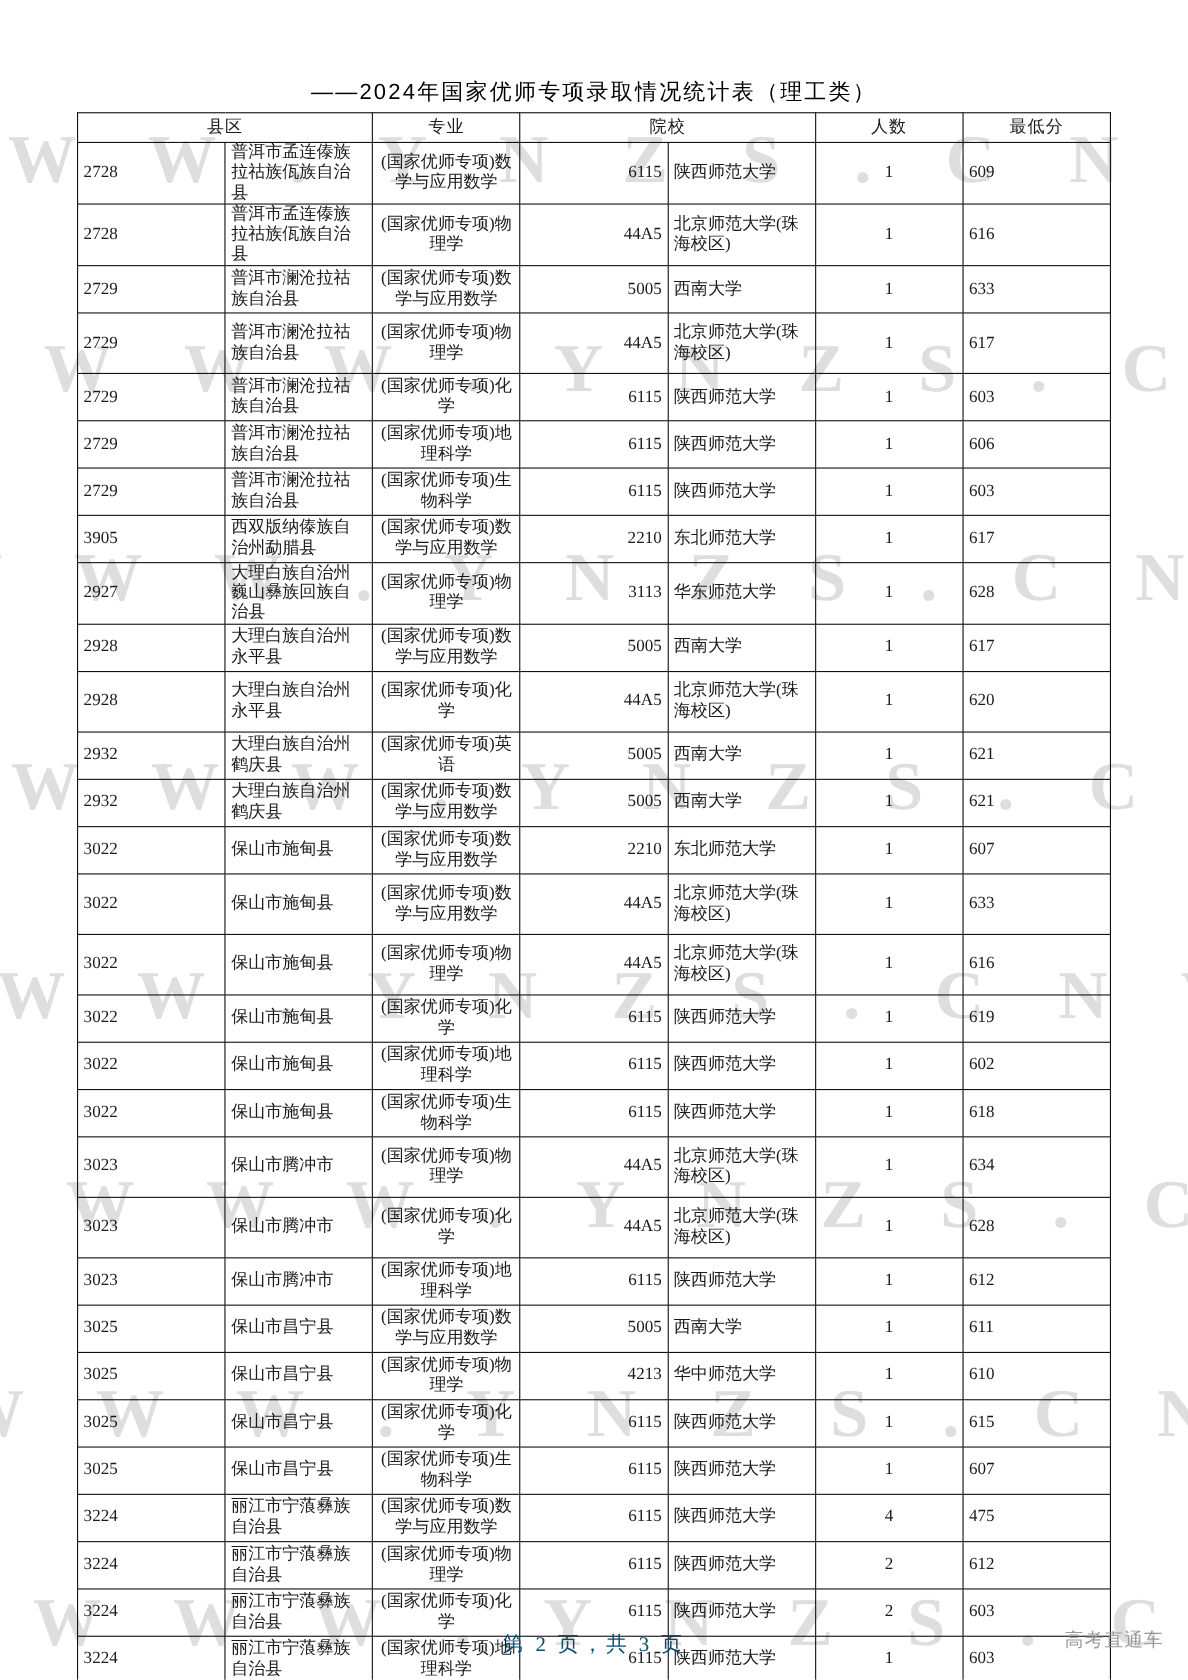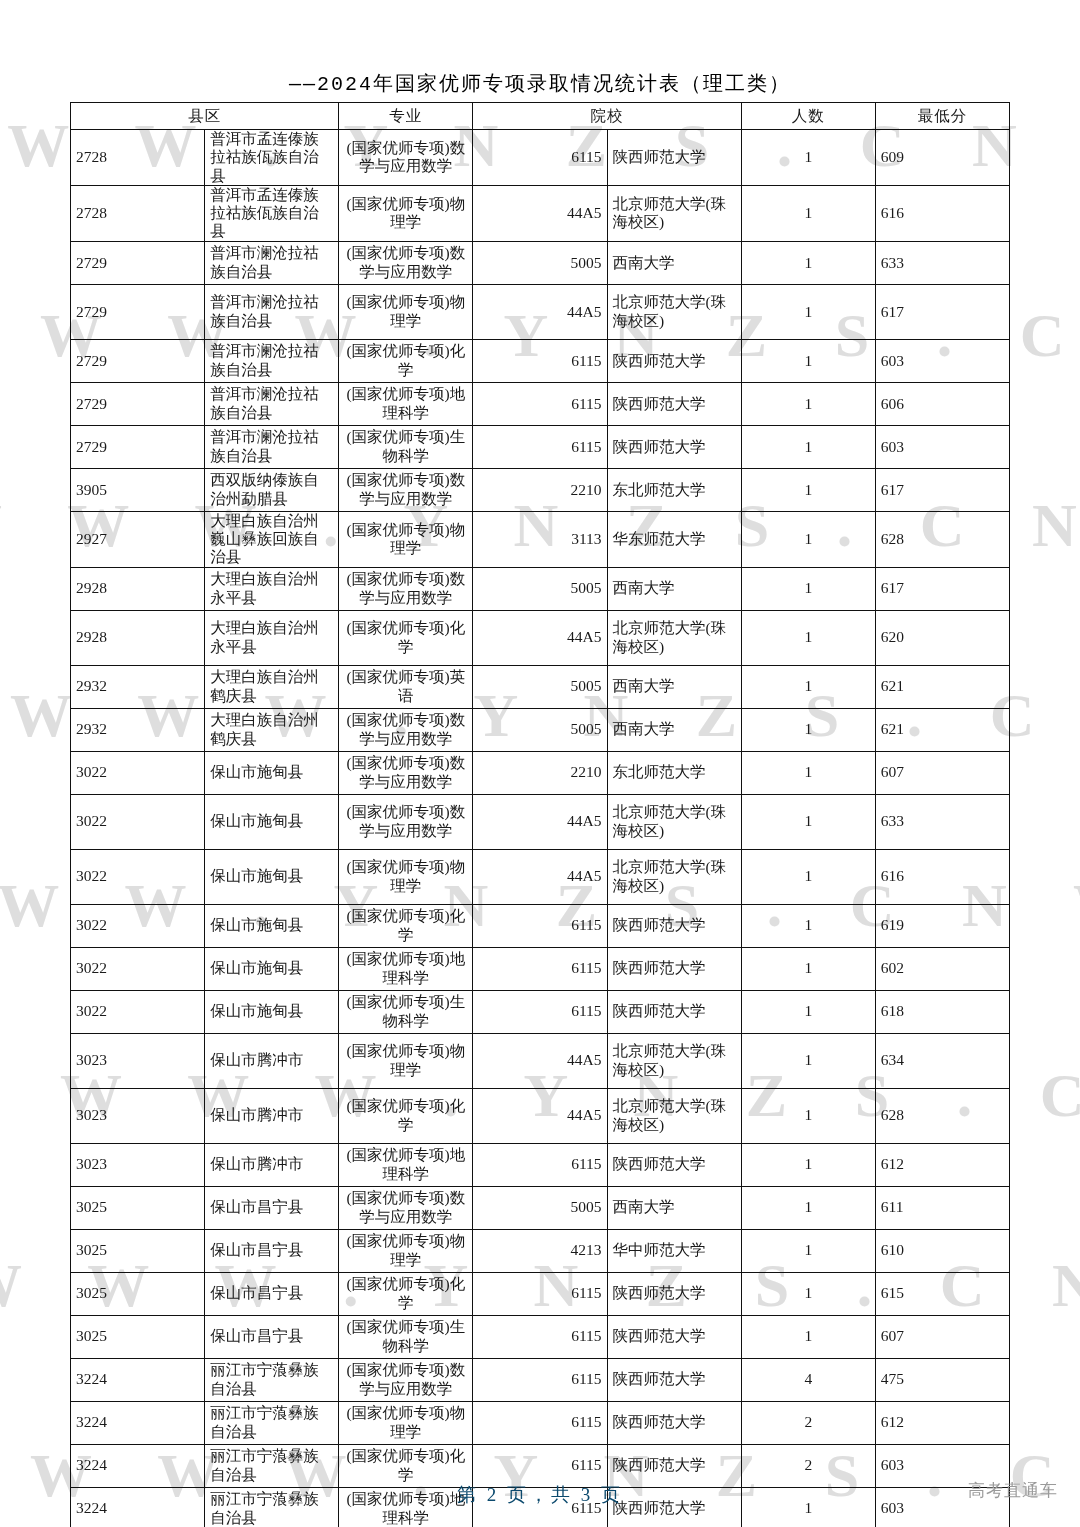--- a/index.html
+++ b/index.html
@@ -59,21 +59,21 @@
     font-size: 25px;
     letter-spacing: 1px;
     color: #000;
   }
   #doc-subtitle {
     position: absolute;
     left: 0;
     top: 70px;
     width: 1080px;
     text-align: center;
-    font-family: Liberation Mono, monospace;
+    font-family: Liberation Sans, sans-serif;
     font-size: 20px;
     letter-spacing: 2px;
     color: #000;
   }
 
   #table-wrap {
     position: absolute;
     left: 70px;
     top: 102px;
     width: 940px;

